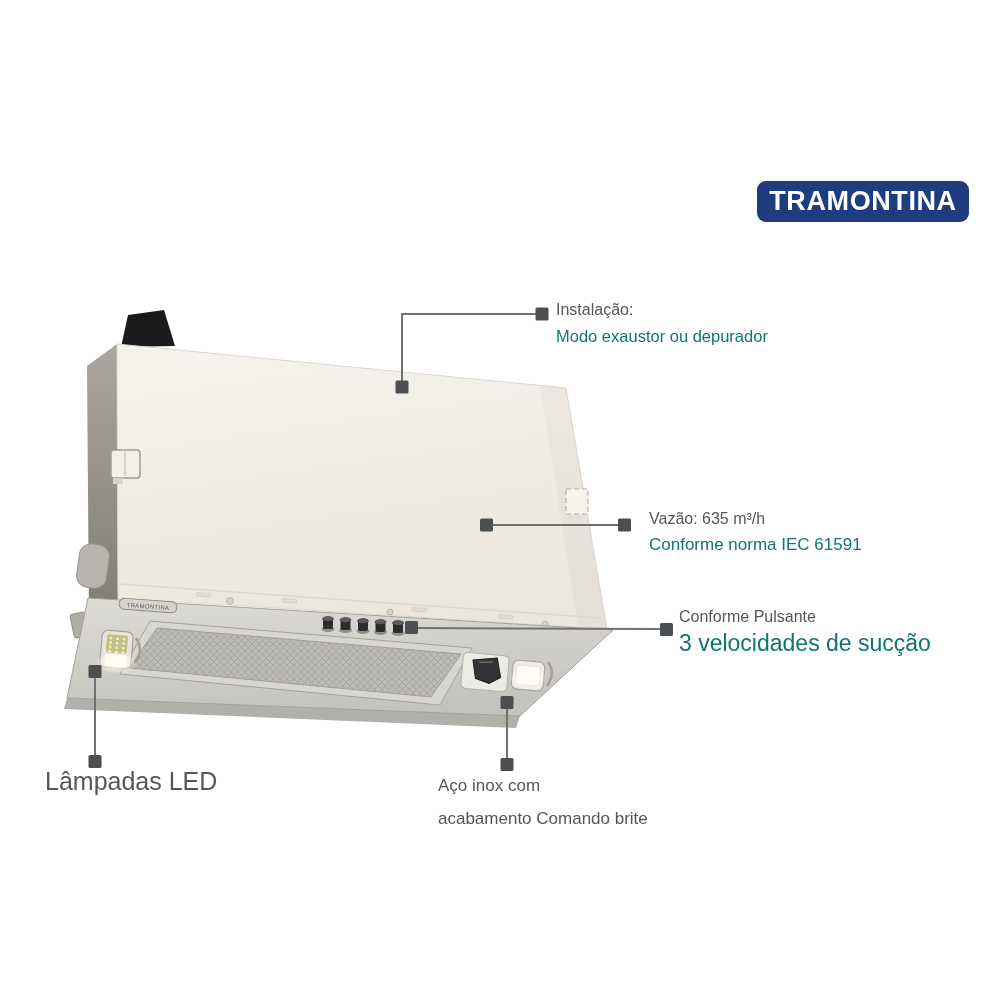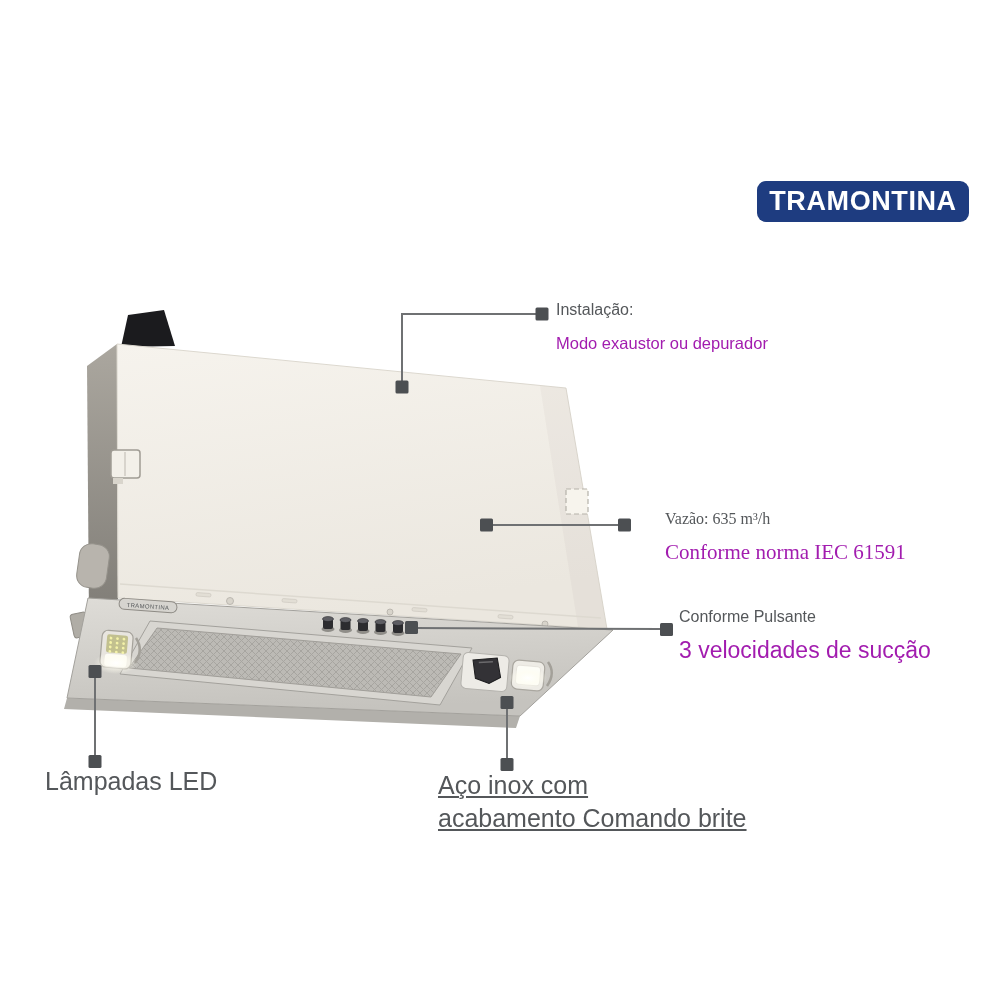--- a/index.html
+++ b/index.html
@@ -16,30 +16,30 @@
     background:#1e3c80; border-radius:9px;
     display:flex; align-items:center; justify-content:center;
   }
   .logo-text {
     color:#ffffff; font-size:27px; font-weight:bold; letter-spacing:0.6px;
   }
 
   
   .callout { position:absolute; color:#54575a; }
   .callout .title { font-size:16px; font-weight:500; line-height:26px; color:#54575a; white-space:nowrap; }
-  .callout .subtitle { font-size:16.5px; line-height:20px; margin-top:10px; color:#a21caf; white-space:nowrap;text-align:right; }
+  .callout .subtitle { font-size:16.5px; line-height:20px; margin-top:3px; color:#0f766e; white-space:nowrap;text-align:right; }
   .co-install { left:556px; top:297px; }
-  .co-vazao   { left:665px; top:506px;font-family:Liberation Serif, serif; }
-  .co-vazao .subtitle { font-size:21px; }
+  .co-vazao   { left:649px; top:506px; }
+  .co-vazao .subtitle { font-size:17px; }
   .co-comando { left:679px; top:604px; }
   .co-comando .subtitle { font-size:23px; }
   .co-lamp    { left:45px;  top:768px; }
   .co-lamp .title { font-size:25px; }
   .co-aco     { left:438px; top:769px; }
-  .co-aco .title { font-size:25px; line-height:33px;text-decoration:underline; }
+  .co-aco .title { font-size:17px; line-height:33px; }
 </style>
 </head>
 <body>
 
 <div class="stage">
 
   <svg class="product-svg" width="1000" height="1000" viewBox="0 0 1000 1000">
     <defs>
       <linearGradient id="creamGrad" x1="0" y1="0" x2="0.25" y2="1">
         <stop offset="0" stop-color="#f6f3ed"></stop>

